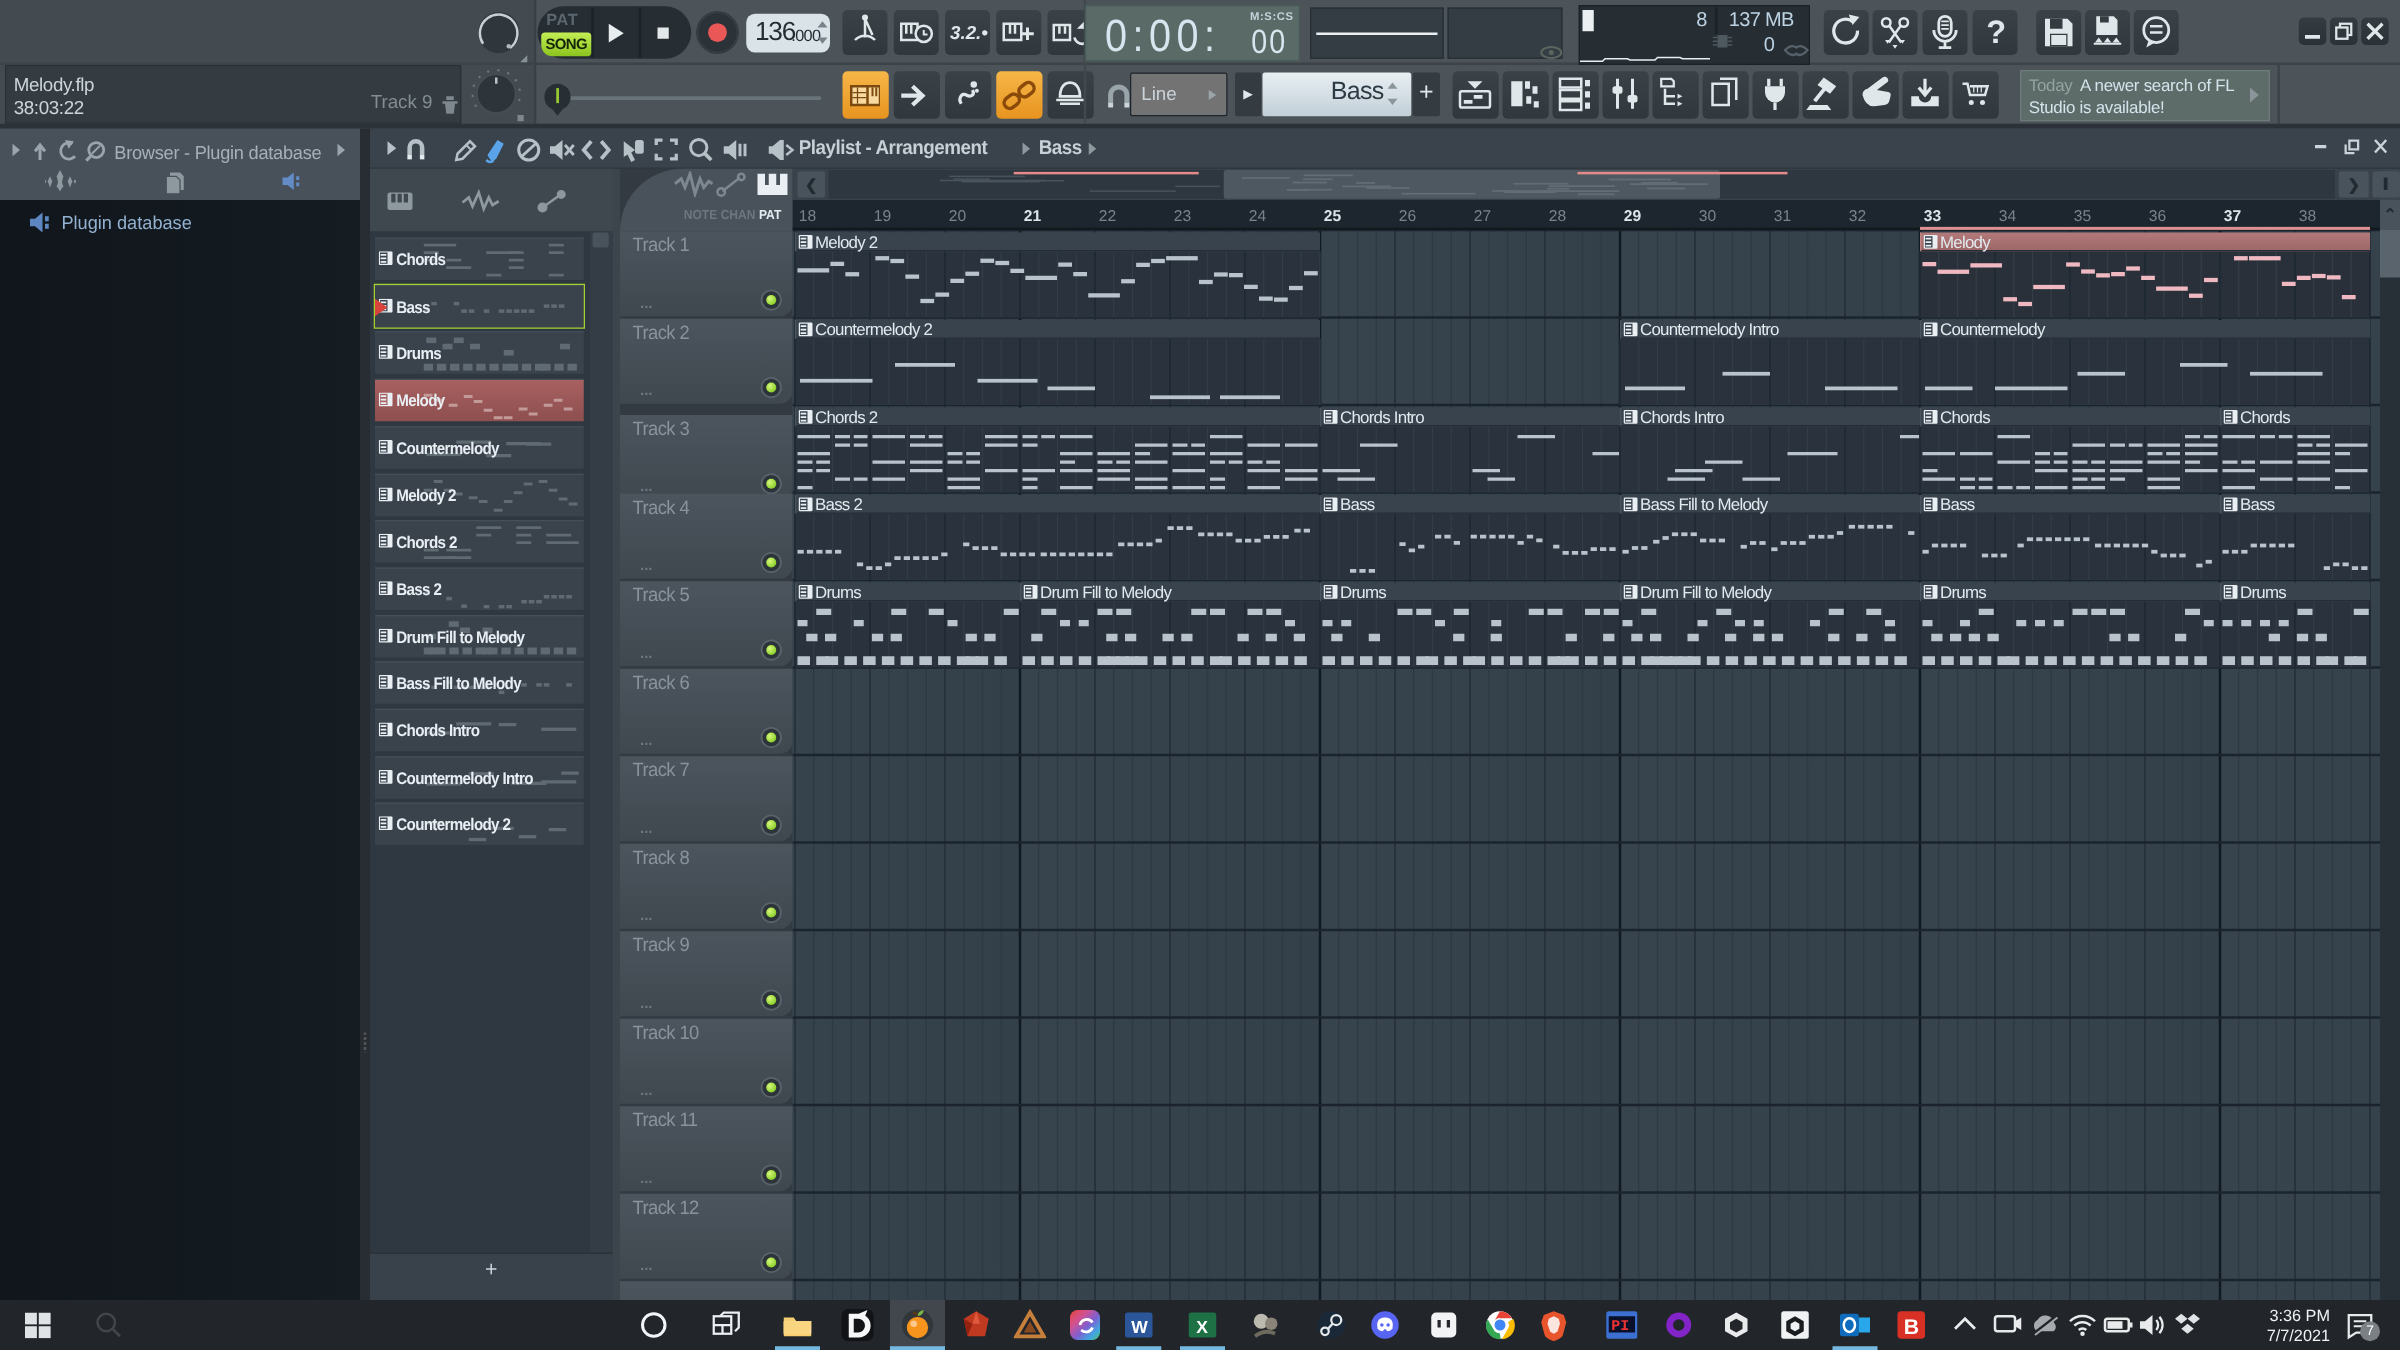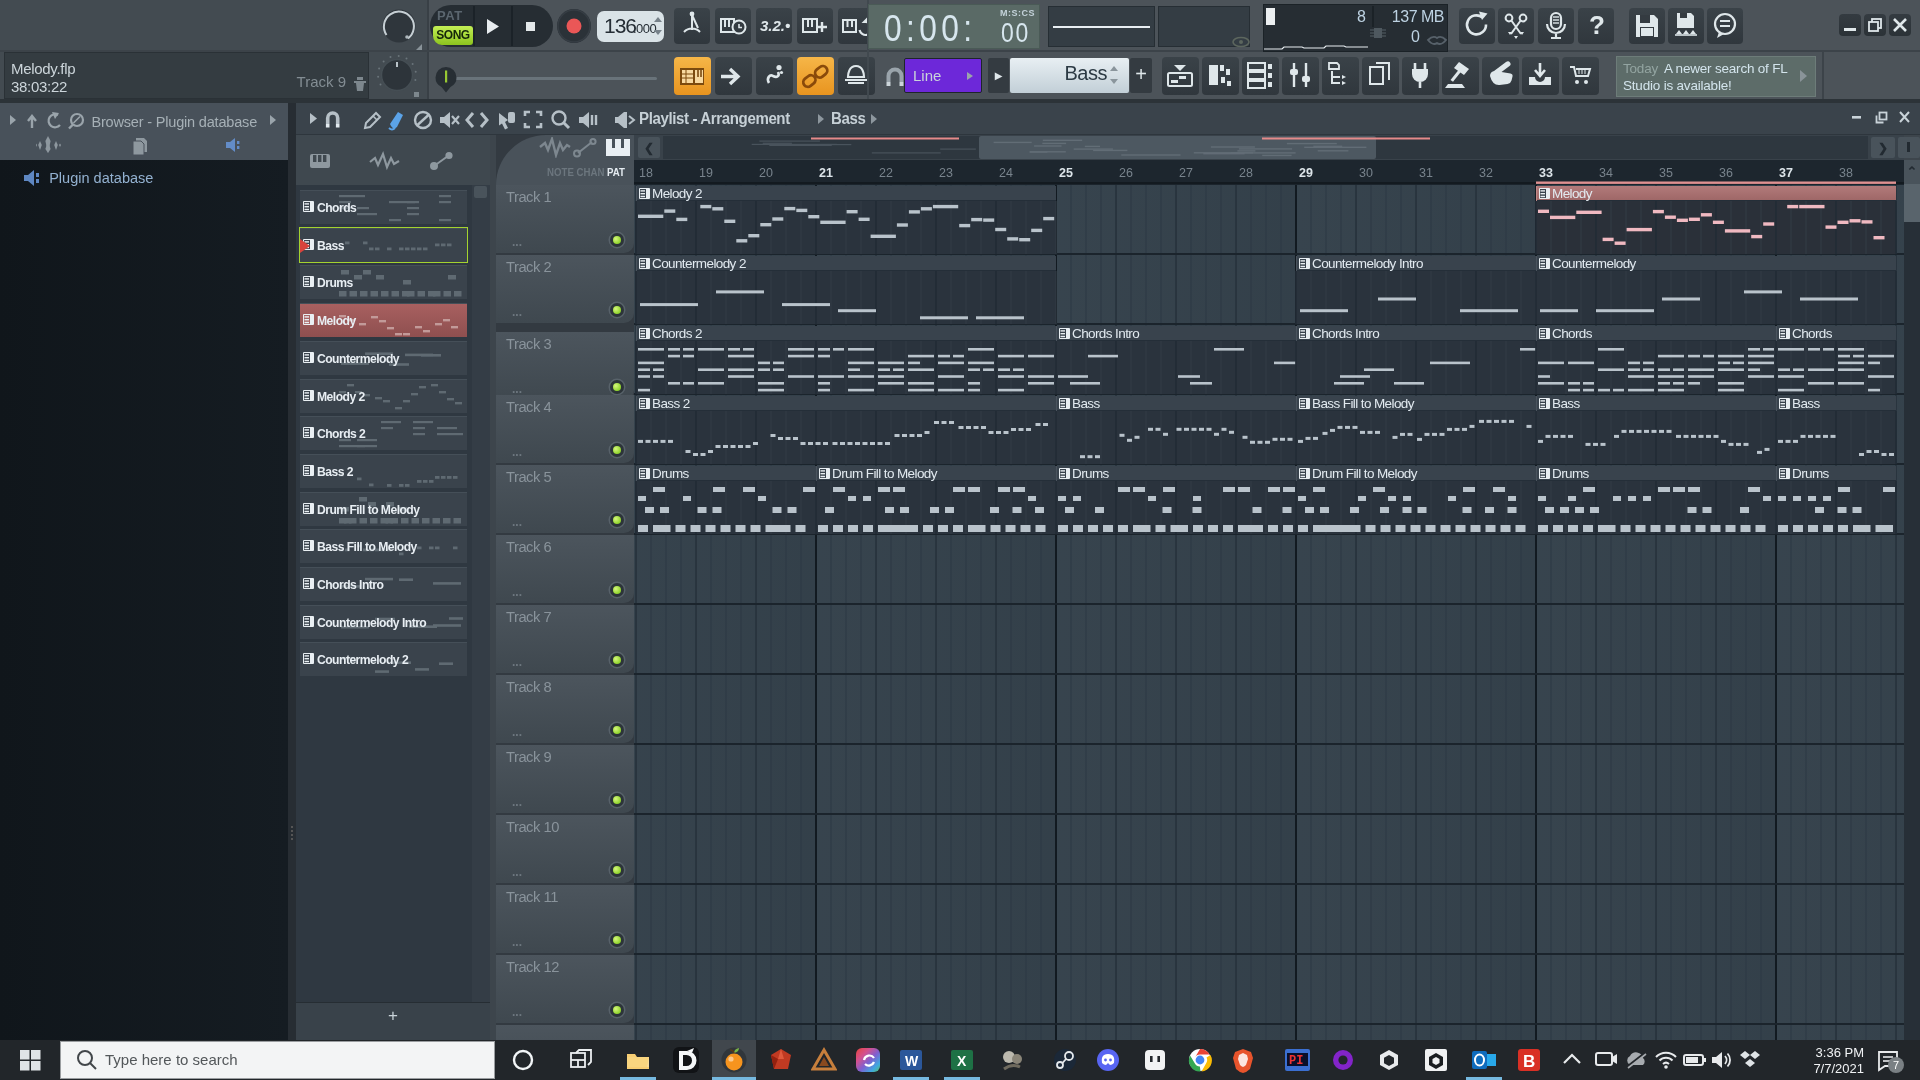--- a/index.html
+++ b/index.html
@@ -161,21 +161,21 @@
     <div class="abs" style="left:1053px;top:26px;width:97px;height:1.6px;background:#e8eef2"></div>
     <div class="abs" style="left:1158px;top:6px;width:92px;height:41px;background:#343d44;border:1px solid #262e34"></div>
     <svg style="position:absolute;left:1232px;top:36px" width="18" height="12" viewBox="0 0 18 12">
       <ellipse cx="9" cy="6" rx="8" ry="4.5" fill="none" stroke="#5c665e" stroke-width="1.6"></ellipse>
       <circle cx="9" cy="6" r="2" fill="#5c665e"></circle>
     </svg>
     <div class="abs" style="left:1263px;top:4px;width:185px;height:48px;background:#262d33;border:1px solid #1b2227"></div>
     <div class="abs" style="left:1266px;top:8px;width:9px;height:17px;background:#eceff1"></div>
     <div class="abs" style="left:1330px;top:8px;width:36px;height:18px;color:#bdd2e2;font-size:16px;text-align:right">8</div>
     <div class="abs" style="left:1372px;top:6px;width:2px;height:21px;background:#1b2227"></div>
-    <div class="abs" style="left:1374px;top:8px;width:70px;height:18px;color:#bdd2e2;font-size:16px;text-align:right;letter-spacing:-0.5px">137 MB</div>
+    <div class="abs" style="left:1374px;top:8px;width:70px;height:18px;color:#bdd2e2;font-size:16px;text-align:center;letter-spacing:-0.5px">137 MB</div>
     <svg style="position:absolute;left:1370px;top:26px" width="16" height="14" viewBox="0 0 16 14">
       <rect x="4" y="2" width="8" height="10" fill="#4e585f"></rect>
       <g stroke="#4e585f" stroke-width="1.2">
         <line x1="0" y1="4" x2="4" y2="4"></line>
         <line x1="0" y1="7" x2="4" y2="7"></line>
         <line x1="0" y1="10" x2="4" y2="10"></line>
         <line x1="12" y1="4" x2="16" y2="4"></line>
         <line x1="12" y1="7" x2="16" y2="7"></line>
         <line x1="12" y1="10" x2="16" y2="10"></line>
       </g>
@@ -247,21 +247,21 @@
     </svg>
     <div class="abs" style="left:1889px;top:14px;width:22px;height:22px;background:linear-gradient(#343b41,#2b3237);border-radius:4px"></div>
     <svg style="position:absolute;left:1889px;top:14px" width="22" height="22" viewBox="0 0 22 22">
       <path d="M5 5 L17 17 M17 5 L5 17" stroke="#dfe7ea" stroke-width="2.6"></path>
     </svg>
     <svg style="position:absolute;left:884px;top:66px" width="22" height="24" viewBox="0 0 22 24">
       <path d="M4.5 16 v-6 a6.5 6.5 0 0 1 13 0 v6" fill="none" stroke="#9aa4ab" stroke-width="4"></path>
       <rect x="2.5" y="16" width="4" height="4" fill="#ccd5da"></rect>
       <rect x="15.5" y="16" width="4" height="4" fill="#ccd5da"></rect>
     </svg>
-    <div class="abs" style="left:904px;top:58px;width:78px;height:35px;background:#6d28d9;border:1px solid #1e252b;border-radius:2px;color:#c9d3d9;font-size:15px;">
+    <div class="abs" style="left:904px;top:58px;width:78px;height:35px;background:#737373;border:1px solid #1e252b;border-radius:2px;color:#c9d3d9;font-size:15px;">
       <span class="abs" style="left:8px;top:8px">Line</span>
       <svg class="abs" style="right:7px;top:12px" width="8" height="10">
         <path d="M1 1 L7 5 L1 9 Z" fill="#9aa4ab"></path>
       </svg>
     </div>
     <div class="abs" style="left:988px;top:58px;width:21px;height:35px;background:#343b41;border-radius:2px;color:#dfe7ea;font-size:10px;text-align:center;line-height:35px">▶</div>
     <div class="abs" style="left:1010px;top:58px;width:119px;height:35px;background:linear-gradient(#e8eff3,#c2cfd7);border-radius:2px;color:#2c3a44;">
       <span class="abs" style="right:22px;top:4px;font-size:20px;letter-spacing:-0.5px">Bass</span>
     </div>
     <svg style="position:absolute;left:1108px;top:62px" width="12" height="28" viewBox="0 0 12 28">
@@ -2392,23 +2392,20 @@
     </svg>
     <div class="abs" style="left:0;top:1040px;width:1920px;height:40px;background:#22262a"></div>
     <svg style="position:absolute;left:20px;top:1050px" width="21" height="21" viewBox="0 0 21 21">
       <g fill="#dfe3e6">
         <rect x="0" y="0" width="9.5" height="9.5"></rect>
         <rect x="11" y="0" width="9.5" height="9.5"></rect>
         <rect x="0" y="11" width="9.5" height="9.5"></rect>
         <rect x="11" y="11" width="9.5" height="9.5"></rect>
       </g>
     </svg>
-    <div class="abs" style="left:60px;top:1041px;width:435px;height:38px;background:#f3f4f5;border:1px solid #9a9da0;color:#53575a;font-size:15px;">
-      <span class="abs" style="left:44px;top:9px">Type here to search</span>
-    </div>
     <svg style="position:absolute;left:76px;top:1049px" width="22" height="22" viewBox="0 0 22 22">
       <circle cx="9" cy="9" r="7" fill="none" stroke="#42464a" stroke-width="2"></circle>
       <line x1="14" y1="14" x2="20" y2="20" stroke="#42464a" stroke-width="2"></line>
     </svg>
     <div class="abs" style="left:712px;top:1040px;width:44px;height:40px;background:#41474d"></div>
     <svg style="position:absolute;left:510px;top:1047px" width="26" height="26" viewBox="0 0 26 26">
       <circle cx="13" cy="13" r="9" fill="none" stroke="#f2f5f7" stroke-width="2.4"></circle>
     </svg>
     <svg style="position:absolute;left:568px;top:1047px" width="26" height="26" viewBox="0 0 26 26">
       <g fill="none" stroke="#eceff1" stroke-width="1.8">

